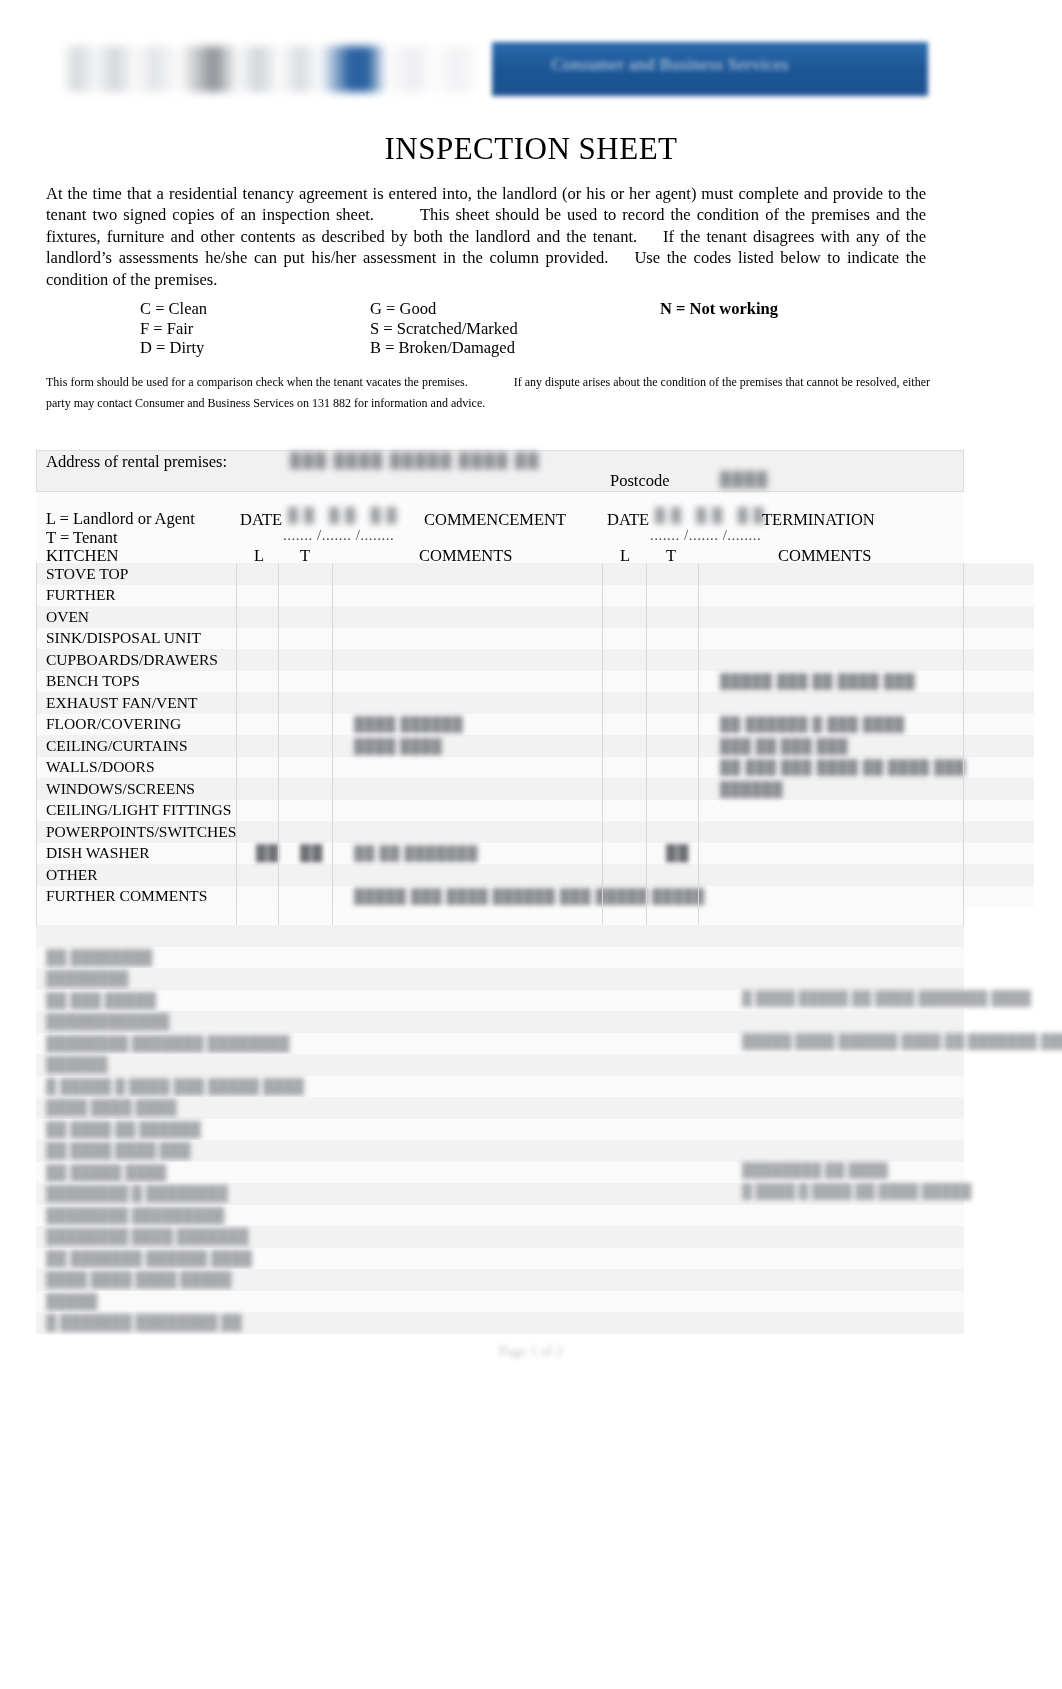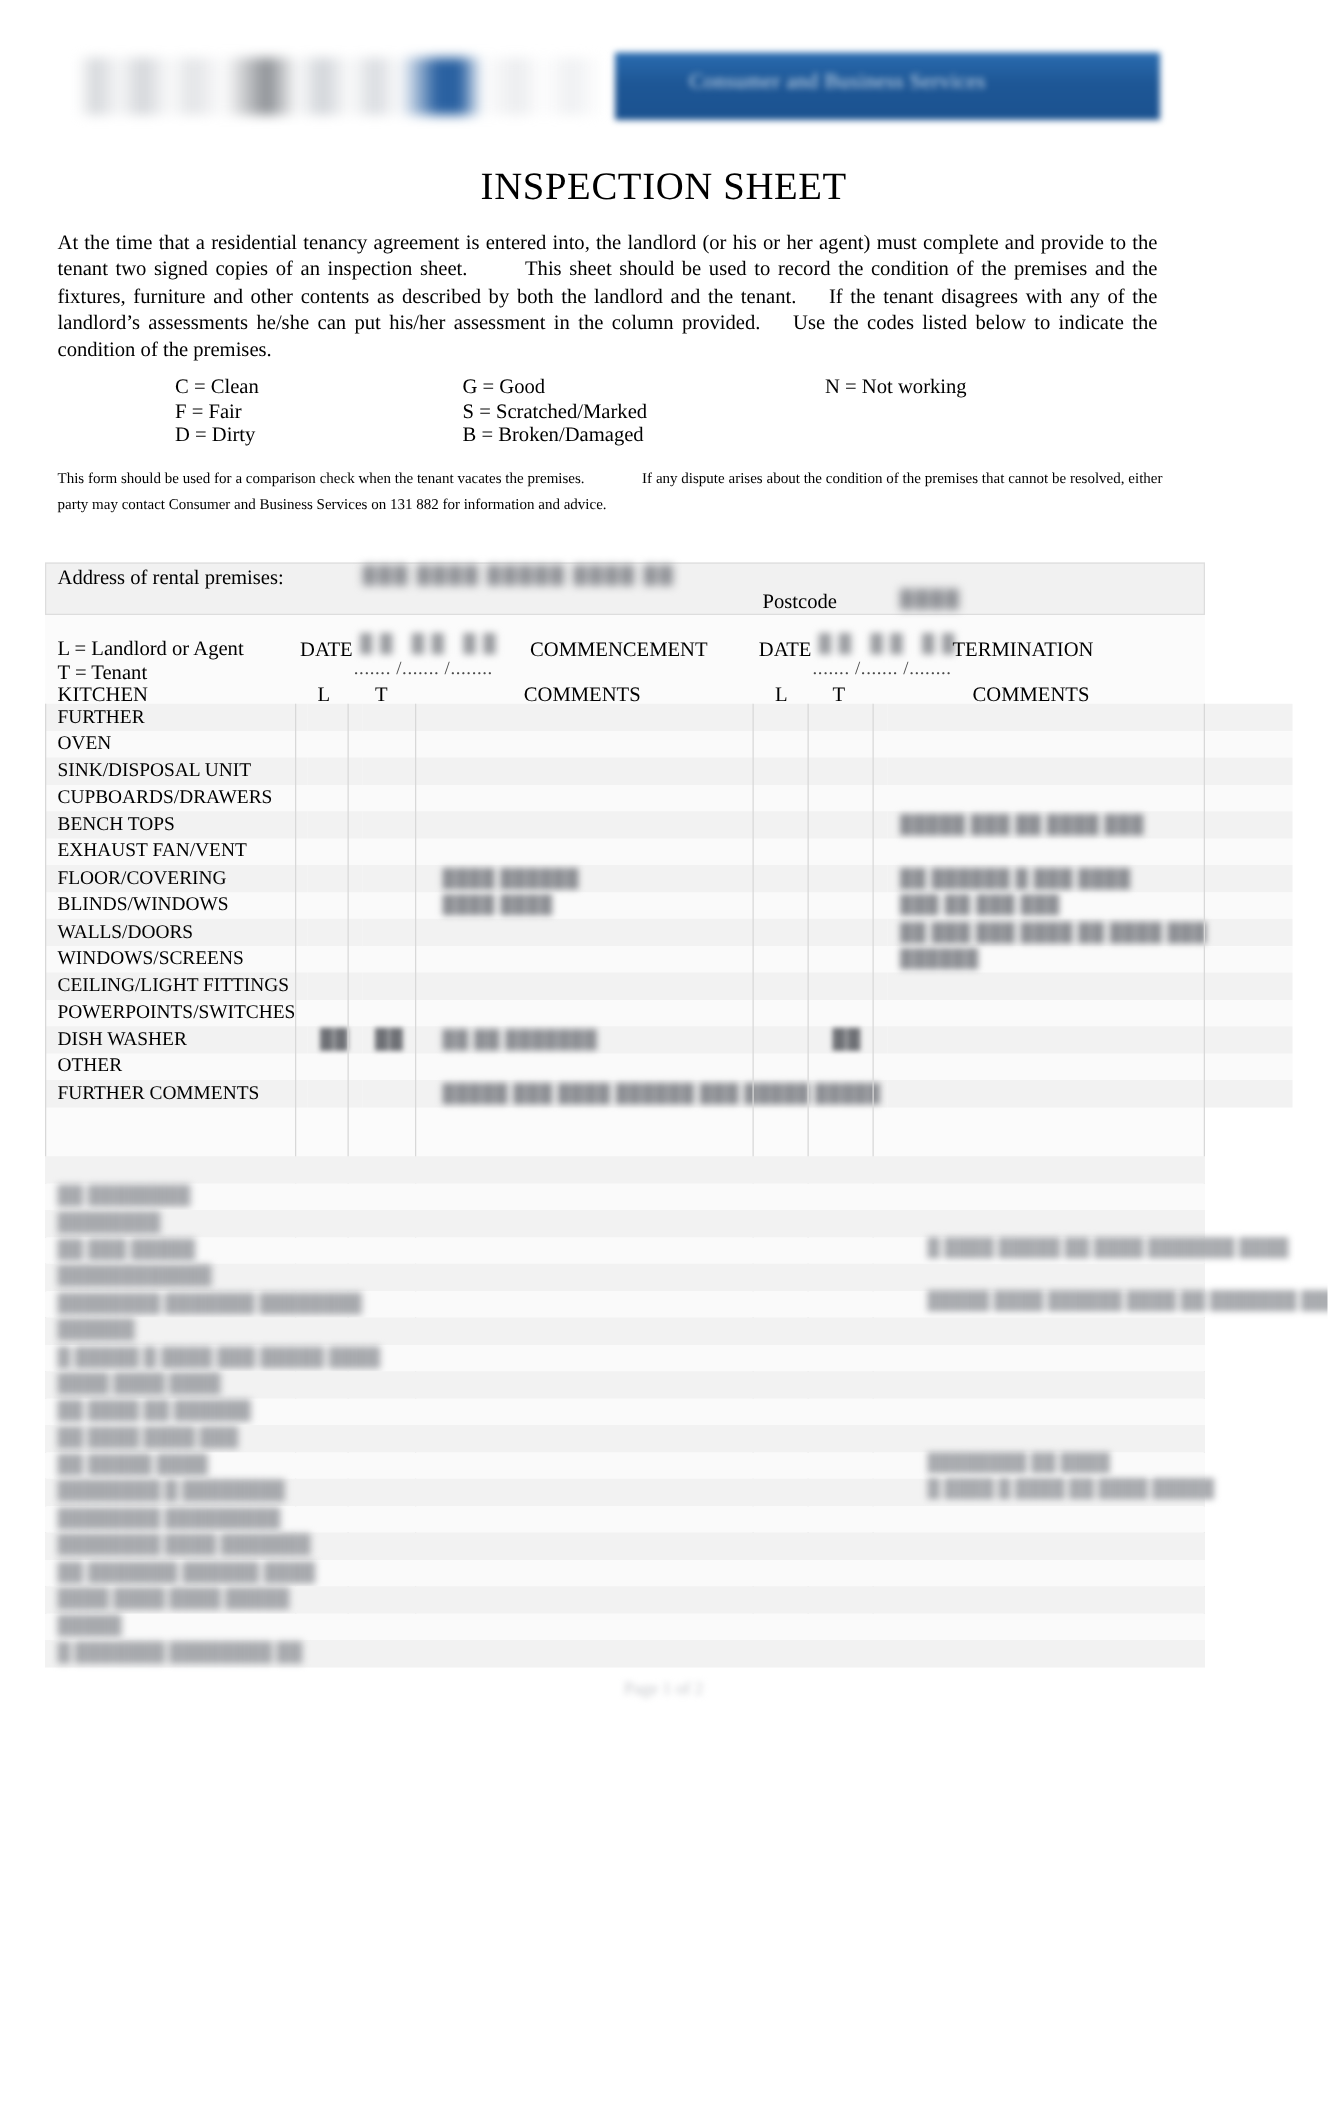--- a/index.html
+++ b/index.html
@@ -103,21 +103,21 @@
   .codes {
     position: absolute;
     left: 140px; top: 299px;
     width: 800px;
     font-size: 16.5px;
     line-height: 19.6px;
   }
   .codes-row { display: flex; }
   .code-col-1 { width: 230px; }
   .code-col-2 { width: 290px; }
-  .code-col-3 { width: 240px; }
+  .code-col-3 { width: 240px; font-weight: bold; }
 
   
   .intro2 {
     position: absolute;
     left: 46px; top: 372px;
     width: 884px;
     font-size: 12px;
     line-height: 21.4px;
     text-align: justify;
   }
@@ -391,20 +391,29 @@
   <div class="col-hdr ch-l1">L</div>
   <div class="col-hdr ch-t1">T</div>
   <div class="col-hdr ch-com1">COMMENTS</div>
   <div class="col-hdr ch-l2">L</div>
   <div class="col-hdr ch-t2">T</div>
   <div class="col-hdr ch-com2">COMMENTS</div>
 
   <table class="tbl">
     <tbody id="kitchen-body">
         <tr>
+          <td class="c-label"><span>STOVE TOP</span></td>
+          <td class="c-l"><span class="hand-strong"></span></td>
+          <td class="c-t"><span class="hand-strong"></span></td>
+          <td class="c-cmt1"><span class="hand"></span></td>
+          <td class="c-l2"><span class="hand-strong"></span></td>
+          <td class="c-t2"><span class="hand-strong"></span></td>
+          <td class="c-cmt2"><span class="hand"></span></td>
+        </tr>
+        <tr>
           <td class="c-label"><span>FURTHER</span></td>
           <td class="c-l"><span class="hand-strong"></span></td>
           <td class="c-t"><span class="hand-strong"></span></td>
           <td class="c-cmt1"><span class="hand"></span></td>
           <td class="c-l2"><span class="hand-strong"></span></td>
           <td class="c-t2"><span class="hand-strong"></span></td>
           <td class="c-cmt2"><span class="hand"></span></td>
         </tr>
         <tr>
           <td class="c-label"><span>OVEN</span></td>
@@ -454,21 +463,21 @@
         <tr>
           <td class="c-label"><span>FLOOR/COVERING</span></td>
           <td class="c-l"><span class="hand-strong"></span></td>
           <td class="c-t"><span class="hand-strong"></span></td>
           <td class="c-cmt1"><span class="hand">████ ██████</span></td>
           <td class="c-l2"><span class="hand-strong"></span></td>
           <td class="c-t2"><span class="hand-strong"></span></td>
           <td class="c-cmt2"><span class="hand">██ ██████ █ ███ ████</span></td>
         </tr>
         <tr>
-          <td class="c-label"><span>BLINDS/WINDOWS</span></td>
+          <td class="c-label"><span>CEILING/CURTAINS</span></td>
           <td class="c-l"><span class="hand-strong"></span></td>
           <td class="c-t"><span class="hand-strong"></span></td>
           <td class="c-cmt1"><span class="hand">████ ████</span></td>
           <td class="c-l2"><span class="hand-strong"></span></td>
           <td class="c-t2"><span class="hand-strong"></span></td>
           <td class="c-cmt2"><span class="hand">███ ██ ███ ███</span></td>
         </tr>
         <tr>
           <td class="c-label"><span>WALLS/DOORS</span></td>
           <td class="c-l"><span class="hand-strong"></span></td>

